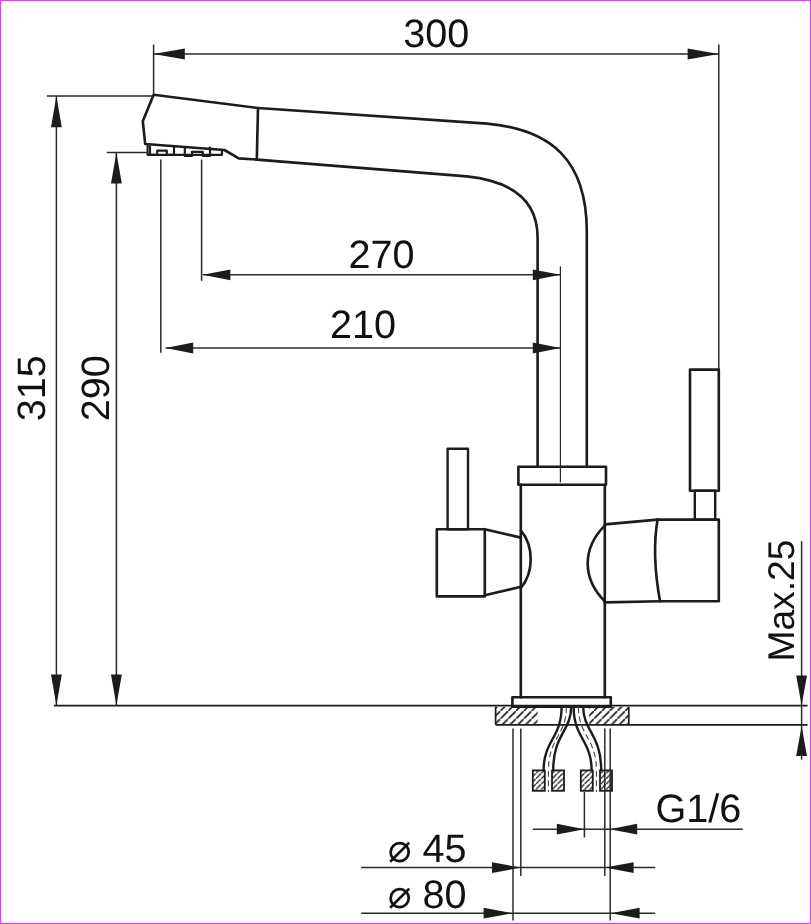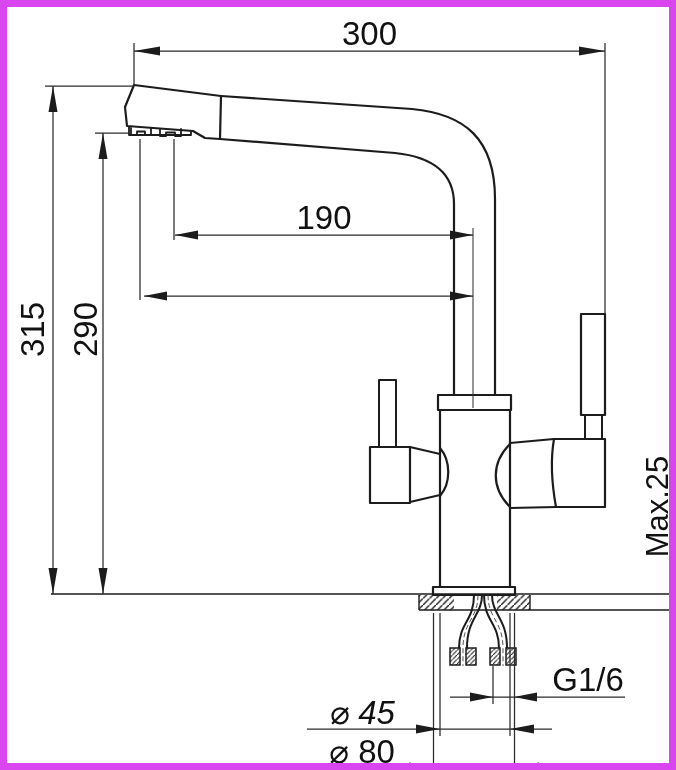--- a/index.html
+++ b/index.html
@@ -1,20 +1,20 @@
 <!DOCTYPE html>
 <html><head>
 <meta charset="utf-8">
 <style>
   html,body{margin:0;padding:0;background:#e8e8e8;}
   .canvas{
     position:relative;
     width:676px;height:770px;
     background:#ffffff;
-    border:7px solid #d946ef;
+    border:1px solid #d946ef;
     box-sizing:border-box;
     font-family:"Liberation Sans","DejaVu Sans",sans-serif;
     overflow:hidden;
   }
   .canvas svg{position:absolute;left:0;top:0;}
   .dim{
     position:absolute;
     font-size:33px;
     line-height:1;
     color:#111;
@@ -182,28 +182,29 @@
       <polygon points="433,722 409,717.5 409,726.5"></polygon>
       <polygon points="503,722 527,717.5 527,726.5"></polygon>
 
       <polygon points="426,760 402,755.5 402,764.5"></polygon>
       <polygon points="508,760 532,755.5 532,764.5"></polygon>
     </g>
   </svg>
 
   <div class="dim" style="left:127px; top:10px; width:471px;">300</div>
 
-  <div class="dim" style="left:168px; top:194px; width:298px;">190</div>
-
+  <div class="dim" style="left:168px; top:194px; width:298px;">270</div>
+
+  <div class="dim" style="left:137px; top:253px; width:329px;">210</div>
 
   <div class="dim rot" style="left:-35px; top:306px; width:120px;">315</div>
 
   <div class="dim rot" style="left:18px; top:306px; width:120px;">290</div>
 
   <div class="dim rot" style="left:580px; top:484px; width:140px; font-size:31px;">Max.25</div>
 
   <div class="dim" style="left:511px; top:656px; width:140px;">G1/6</div>
 
-  <div class="dim" style="left:285px; top:689px; width:140px;font-style:italic;">⌀ 45</div>
+  <div class="dim" style="left:285px; top:689px; width:140px;">⌀ 45</div>
 
   <div class="dim" style="left:285px; top:728px; width:140px;">⌀ 80</div>
 
 </div>
 
 </body></html>

